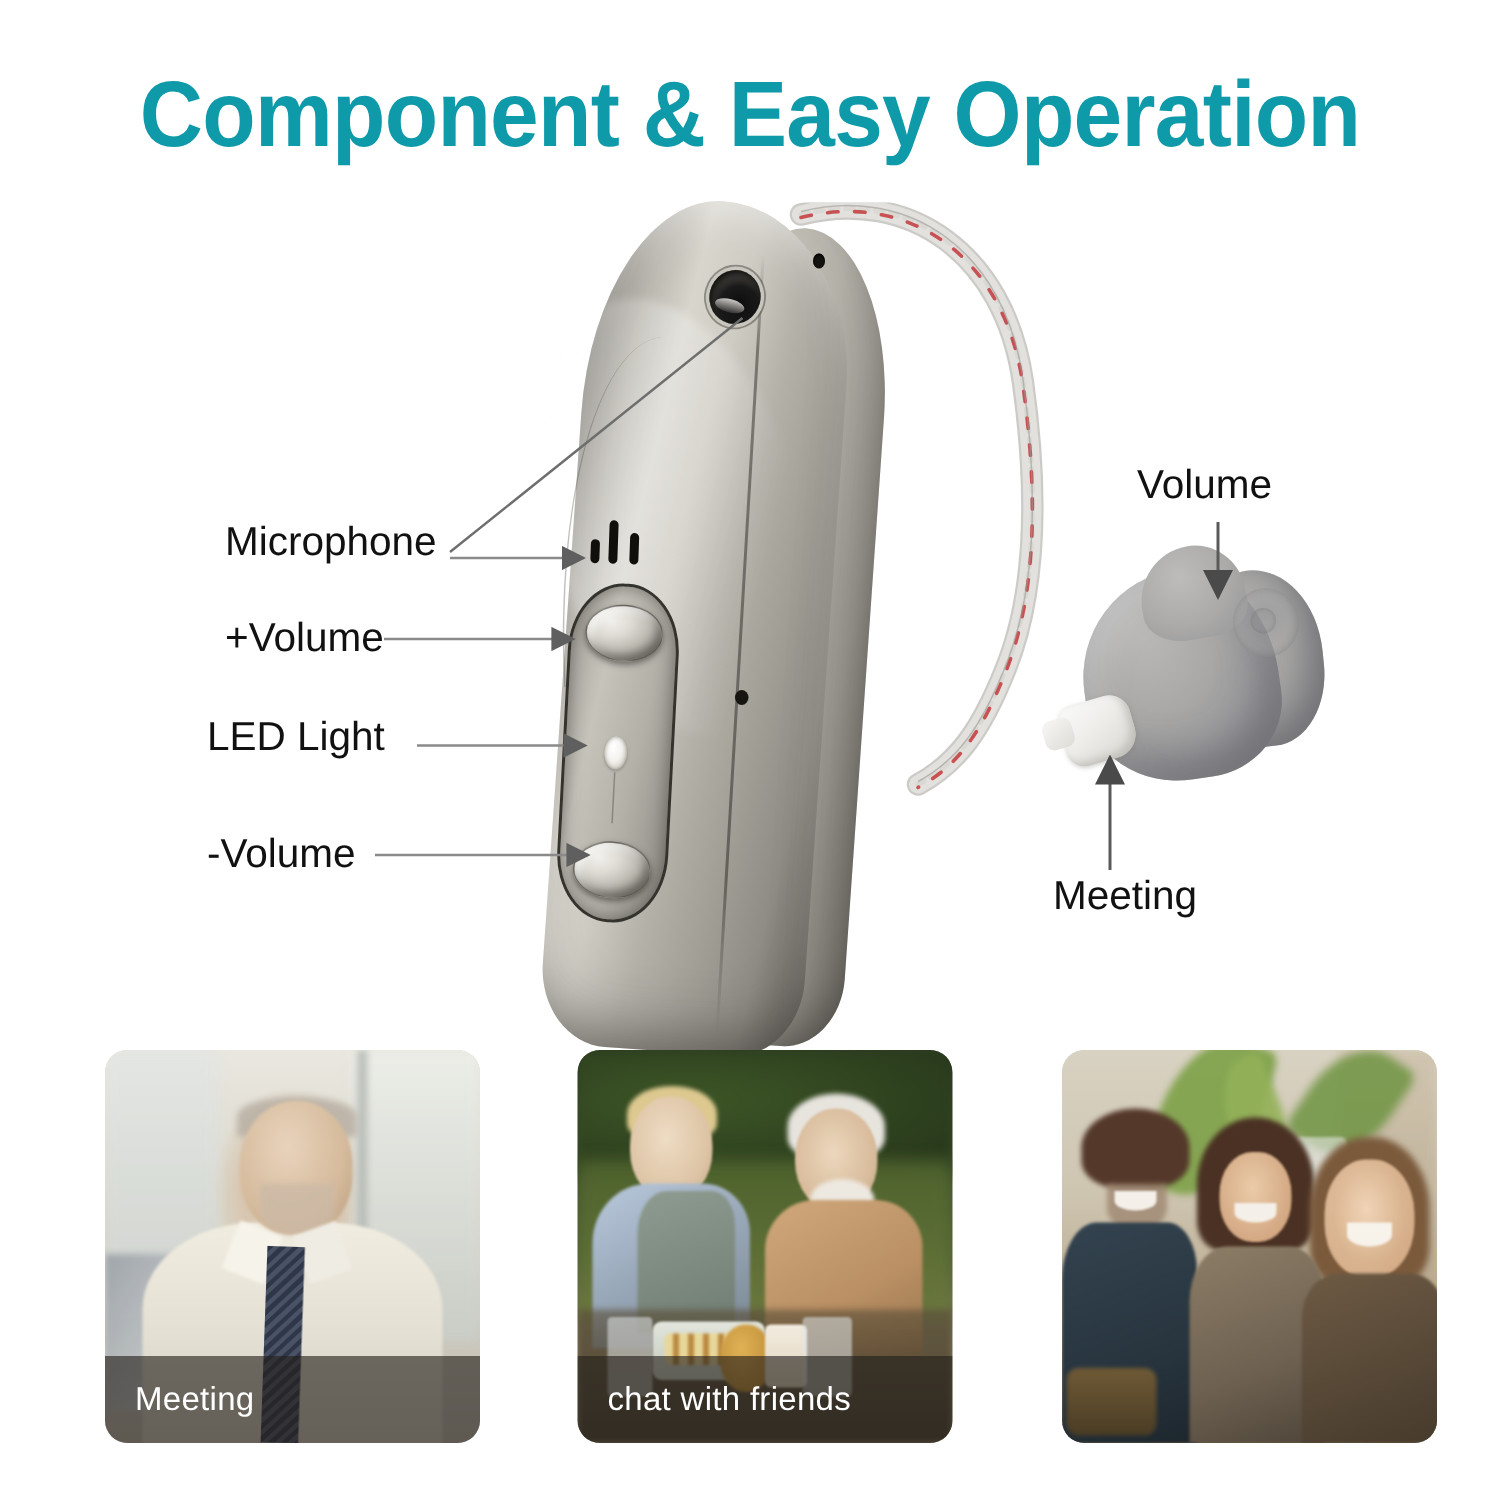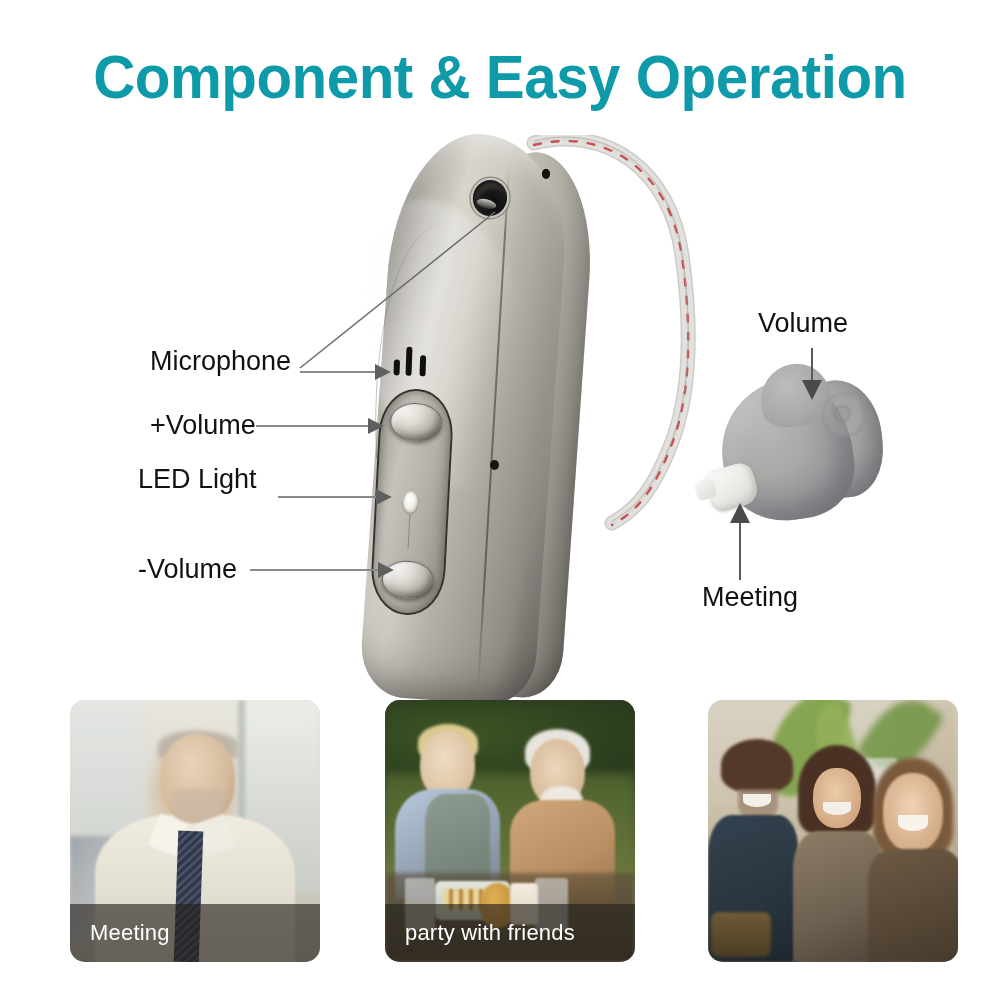--- a/index.html
+++ b/index.html
@@ -31,21 +31,21 @@
   .lbl{
     position:absolute;
     font-size:27px;
     color:#111111;
     white-space:nowrap;
     line-height:1;
     font-family:"Liberation Sans","DejaVu Sans",sans-serif;
   }
   .lbl-mic{left:150px;top:348px;}
   .lbl-volp{left:138px;top:412px;margin-left:12px;}
-  .lbl-led{left:138px;top:466px;}
+  .lbl-led{left:138px;top:478px;}
   .lbl-volm{left:138px;top:556px;}
   .lbl-earplug{left:758px;top:310px;}
   .lbl-receiver{left:702px;top:584px;}
 
   
   .leaders{position:absolute;left:0;top:0;width:1000px;height:1000px;pointer-events:none;}
 
   
   .device{position:absolute;left:330px;top:125px;width:330px;height:575px;}
 
@@ -410,21 +410,21 @@
         <div class="g-scarf"></div>
           <div class="g-body"></div>
         <div class="table"></div>
         <div class="dish"></div>
           <div class="food"></div>
         <div class="pumpkin"></div>
           <div class="candle"></div>
         <div class="glass1"></div>
           <div class="glass2"></div>
       </div>
-      <div class="caption">party with friends</div>
+      <div class="caption">chat with friends</div>
     </div>
 
     <div class="card card3">
       <div class="photo p3">
         <div class="wall"></div>
         <div class="leaf1"></div>
           <div class="leaf2"></div>
           <div class="leaf3"></div>
         <div class="jar"></div>
         <div class="m-hair"></div>

